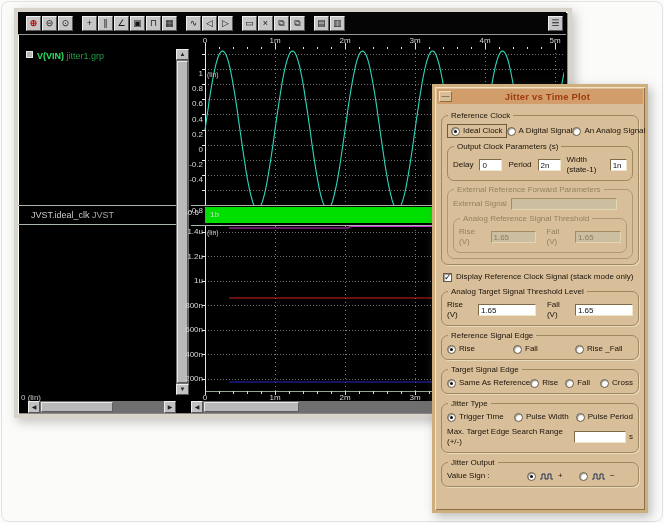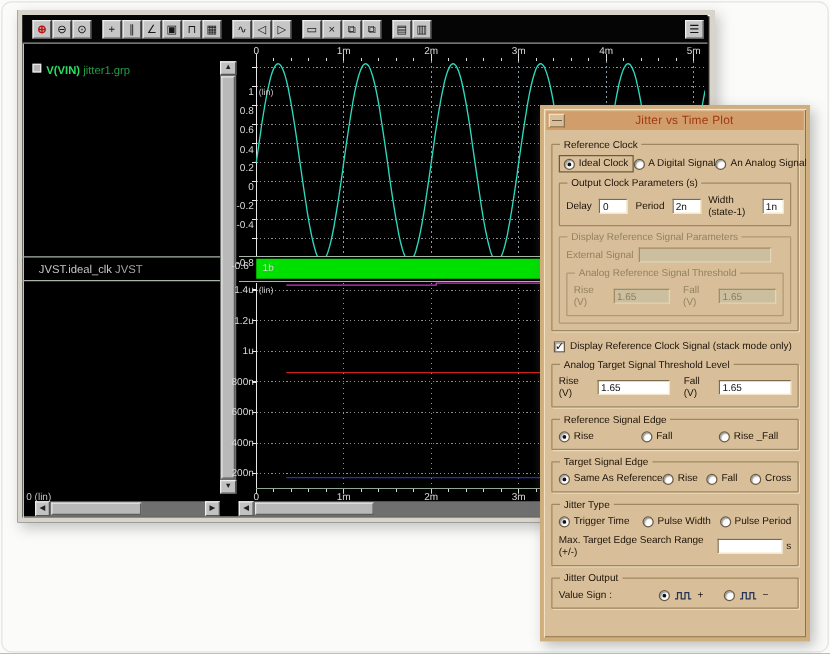--- a/index.html
+++ b/index.html
@@ -36,23 +36,23 @@
   .vthumb{position:absolute;left:1px;top:12px;width:11px;height:322px;background:#b9b9b9;border:1px solid;border-color:#e8e8e8 #5d5d5d #5d5d5d #e8e8e8;box-sizing:border-box}
   .hscroll{position:absolute;height:12px;background:#6f6f6f;top:389px}
   .hs-btn{position:absolute;top:0;width:12px;height:12px;background:#c2c2c2;border:1px solid;border-color:#eee #555 #555 #eee;box-sizing:border-box;font-size:6px;line-height:10px;text-align:center;color:#222}
   .hthumb{position:absolute;top:1px;height:10px;background:#b9b9b9;border:1px solid;border-color:#e8e8e8 #5d5d5d #5d5d5d #e8e8e8;box-sizing:border-box}
 
   
   .dialog{position:absolute;left:432px;top:84px;width:216px;height:429px;background:#d8bf9a;box-sizing:border-box;
     border:3px solid #cfae7e;box-shadow:inset 1px 1px 0 #f2e2bf,inset -1px -1px 0 #8d6f48,3px 4px 10px rgba(110,110,110,.45);overflow:hidden}
   .dlg-title{height:15px;background:#d09d6b;display:flex;align-items:center;margin:2px 2px 0 2px}
   .min-btn{width:13px;height:11px;margin-left:2px;background:#d8bf9a;border:1px solid;border-color:#f0e0c0 #8a7048 #8a7048 #f0e0c0;font-size:8px;line-height:8px;text-align:center;color:#40301a;box-sizing:border-box}
-  .dlg-title-text{flex:1;text-align:center;font-weight:normal;font-size:9.5px;color:#a03a10;letter-spacing:.2px}
+  .dlg-title-text{flex:1;text-align:center;font-weight:bold;font-size:9.5px;color:#a03a10;letter-spacing:.2px}
   .dlg-body{padding:2px 6px 4px 6px;font-size:8px;color:#1c1208}
-  .grp{position:relative;border:1px solid #9e8860;border-radius:1px;padding:8px 5px 5px 5px;margin-top:9px;box-shadow:1px 1px 0 rgba(250,240,216,.55)}
+  .grp{position:relative;border:1px solid #9e8860;border-radius:7px;padding:8px 5px 5px 5px;margin-top:9px;box-shadow:1px 1px 0 rgba(250,240,216,.55)}
   .grp .grp{box-shadow:none}
   .grp-label{position:absolute;top:-5px;left:6px;background:#d8bf9a;padding:0 3px;font-size:8px;line-height:9px;white-space:nowrap}
   .row{display:flex;align-items:center;font-size:8px;line-height:10px}
   .opt{display:flex;align-items:center;gap:3px;white-space:nowrap}
   .radio{width:9px;height:9px;border-radius:50%;background:#fdfdfd;border:1px solid #6a5a40;box-shadow:inset 1px 1px 1px #9a9a9a;position:relative;flex:none;box-sizing:border-box}
   .radio.on::after{content:"";position:absolute;left:2px;top:2px;width:3px;height:3px;background:#111;border-radius:50%}
   .cb{width:9px;height:9px;background:#fdfdfd;border:1px solid #6a5a40;box-shadow:inset 1px 1px 1px #9a9a9a;flex:none;position:relative;box-sizing:border-box}
   .cb.on::after{content:"\2713";position:absolute;top:-2px;left:0px;font-size:9px;color:#111}
   .inp{background:#fff;border:1px solid;border-color:#7d6a48 #f2e6ca #f2e6ca #7d6a48;height:12px;font-size:8px;line-height:11px;padding:0 2px;color:#111;box-sizing:border-box;display:inline-block;overflow:hidden;white-space:nowrap}
   .framed{border:1px solid #6e5c3c;padding:1px 3px;display:flex;align-items:center;gap:3px}
@@ -322,21 +322,21 @@
           <span class="inp" style="width:30px">0</span>
           <span>Period</span>
           <span class="inp" style="width:30px">2n</span>
           <span>Width (state-1)</span>
           <span class="inp" style="width:22px">1n</span>
         </div>
       </div>
 
       <div class="dis">
         <div class="grp" style="margin-top:8px">
-          <span class="grp-label">Display Reference Signal Parameters</span>
+          <span class="grp-label">External Reference Forward Parameters</span>
           <div class="row" style="gap:4px">
             <span>External Signal</span>
             <span class="inp" style="width:106px"></span>
           </div>
           <div class="grp" style="margin-top:8px">
             <span class="grp-label">Analog Reference Signal Threshold</span>
             <div class="row" style="gap:4px">
               <span>Rise (V)</span>
               <span class="inp" style="width:48px">1.65</span>
               <span style="margin-left:6px">Fall (V)</span>

